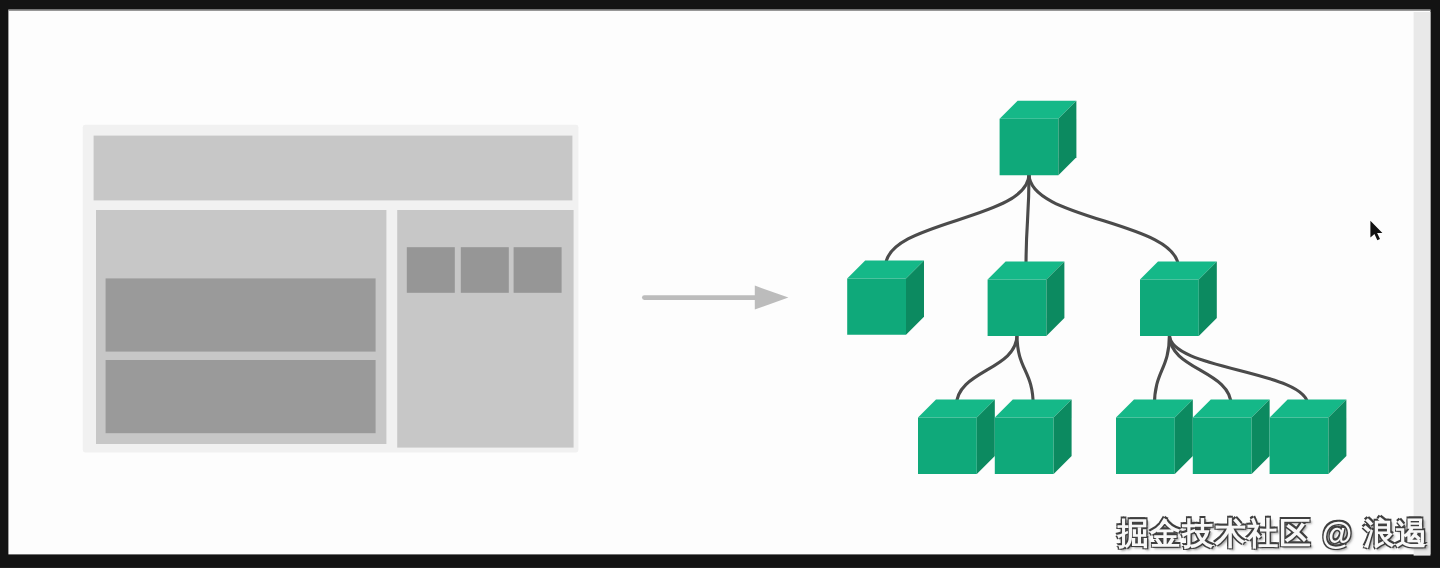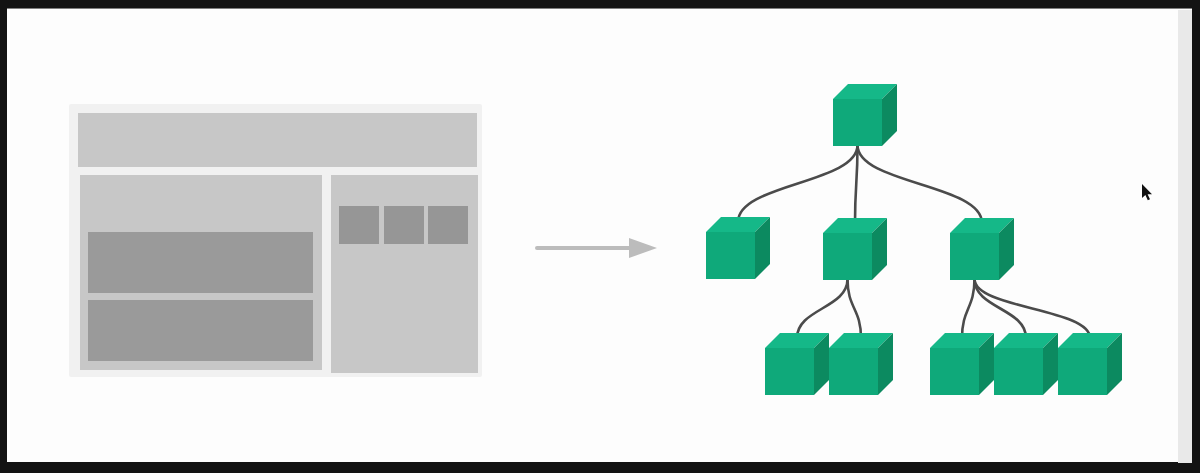--- a/index.html
+++ b/index.html
@@ -76,20 +76,21 @@
       </div>
       <div class="wf-sidebar">
         <div class="wf-thumb t1"></div>
         <div class="wf-thumb t2"></div>
         <div class="wf-thumb t3"></div>
       </div>
     </div>
 
     <div class="scrollbar-track"></div>
 
+    <div class="watermark">掘金技术社区 @ 浪遏</div>
   </div>
 
   <svg id="diagram-svg" viewBox="0 0 1200 473">
       <path d="M857.5,145 C857.5,183.5 738,183.5 738,222" fill="none" stroke="#4b4b4b" stroke-width="2.6" stroke-linecap="round"></path>
       <path d="M857.5,145 C857.5,184 855,184 855,223" fill="none" stroke="#4b4b4b" stroke-width="2.6" stroke-linecap="round"></path>
       <path d="M857.5,145 C857.5,184 982,184 982,223" fill="none" stroke="#4b4b4b" stroke-width="2.6" stroke-linecap="round"></path>
       <path d="M847.5,279 C847.5,308.5 797,308.5 797,338" fill="none" stroke="#4b4b4b" stroke-width="2.6" stroke-linecap="round"></path>
       <path d="M847.5,279 C847.5,308.5 861,308.5 861,338" fill="none" stroke="#4b4b4b" stroke-width="2.6" stroke-linecap="round"></path>
       <path d="M974.5,279 C974.5,308.5 962,308.5 962,338" fill="none" stroke="#4b4b4b" stroke-width="2.6" stroke-linecap="round"></path>
       <path d="M974.5,279 C974.5,308.5 1026,308.5 1026,338" fill="none" stroke="#4b4b4b" stroke-width="2.6" stroke-linecap="round"></path>

